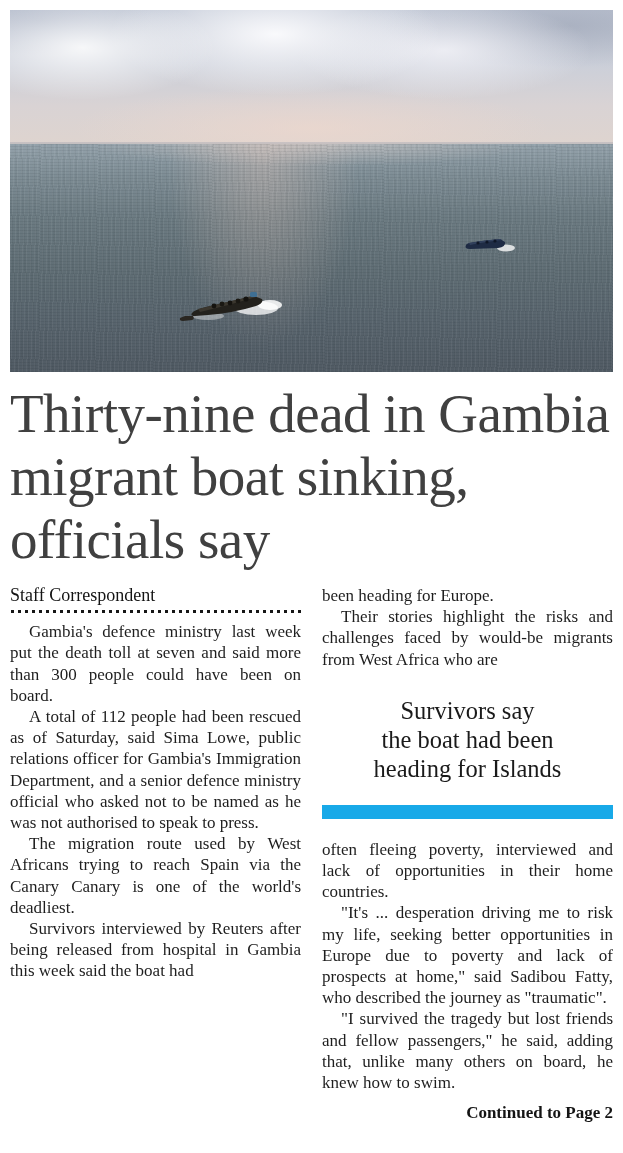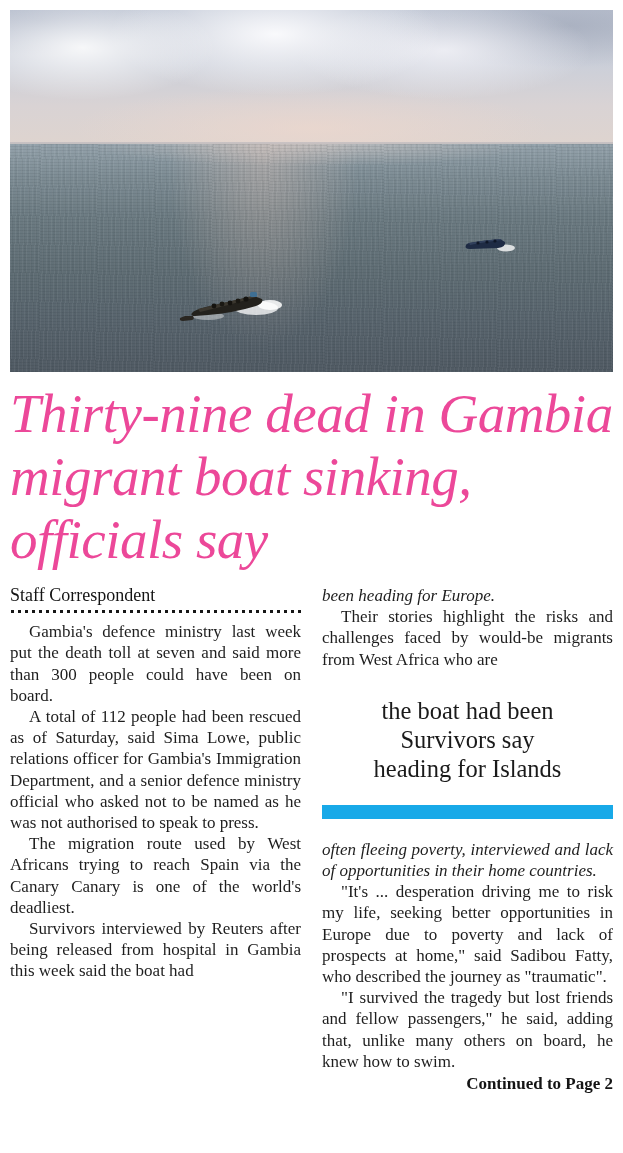--- a/index.html
+++ b/index.html
@@ -48,57 +48,56 @@
     background: linear-gradient(180deg, rgba(190,185,190,0.7), rgba(150,160,168,0.4));
   }
   .boat-large { position: absolute; left: 168px; top: 272px; }
   .boat-small { position: absolute; left: 450px; top: 222px; }
 
   
   .headline {
     margin: 10px 10px 0 10px;
     font-size: 55px; line-height: 63px;
     font-weight: normal; letter-spacing: -0.5px;
-    color: #ec4899;
-    font-style: italic;
+    color: #404040;
   }
 
   
   .columns {
     display: flex; gap: 21px;
     margin: 14px 10px 0 10px;
   }
   .col {
     width: 291px;
     font-size: 17px; line-height: 21.2px;
     text-align: justify;
     color: #1e1e1e;
   }
   .byline { font-size: 18px; font-weight: normal; color: #141414; }
   .dotted-rule {
     height: 5px; margin: 3px 0 7px 0;
     background-image: radial-gradient(circle at 2.5px 2.5px, #161616 1.7px, transparent 1.9px);
     background-size: 7px 5px; background-repeat: repeat-x;
   }
   p { margin: 0; text-indent: 19px; }
-  p.no-indent { text-indent: 0; font-style: italic; }
+  p.no-indent { text-indent: 0; }
 
   .pull-quote {
     margin: 26px 0 6px 0;
     text-align: center;
     font-size: 24.5px; line-height: 29px;
     color: #1a1a1a; text-indent: 0;
   }
   .blue-bar {
     height: 14px; margin: 22px 0 20px 0;
     width: 100%;
   }
   .continued {
     text-align: right; font-weight: bold; text-indent: 0;
-    margin-top: 1px; color: #141414;
+    margin-top: 9px; color: #141414;
   }
 </style>
 </head>
 <body>
 
 <div class="page">
 
   <div class="photo" title="Aerial view of two migrant boats on the open sea at dusk">
     <div class="sky"></div>
     <div class="horizon"></div>
@@ -141,22 +140,22 @@
       <p>A total of 112 people had been rescued as of Saturday, said Sima Lowe, public relations officer for Gambia's Immigration Department, and a senior defence ministry official who asked not to be named as he was not authorised to speak to press.</p>
       <p>The migration route used by West Africans trying to reach Spain via the Canary Canary is one of the world's deadliest.</p>
       <p>Survivors interviewed by Reuters after being released from hospital in Gambia this week said the boat had</p>
     </div>
 
     <div class="col">
       <p class="no-indent">been heading for Europe.</p>
       <p>Their stories highlight the risks and challenges faced by would-be migrants from West Africa who are</p>
 
       <div class="pull-quote">
+        <div>Survivors say</div>
         <div>the boat had been</div>
-        <div>Survivors say</div>
         <div>heading for Islands</div>
       </div>
       <div class="blue-bar" style="background: rgb(24, 169, 232);"></div>
 
       <p class="no-indent">often fleeing poverty, interviewed and lack of opportunities in their home countries.</p>
       <p>"It's ... desperation driving me to risk my life, seeking better opportunities in Europe due to poverty and lack of prospects at home," said Sadibou Fatty, who described the journey as "traumatic".</p>
       <p>"I survived the tragedy but lost friends and fellow passengers," he said, adding that, unlike many others on board, he knew how to swim.</p>
       <p class="continued">Continued to Page 2</p>
     </div>
 

